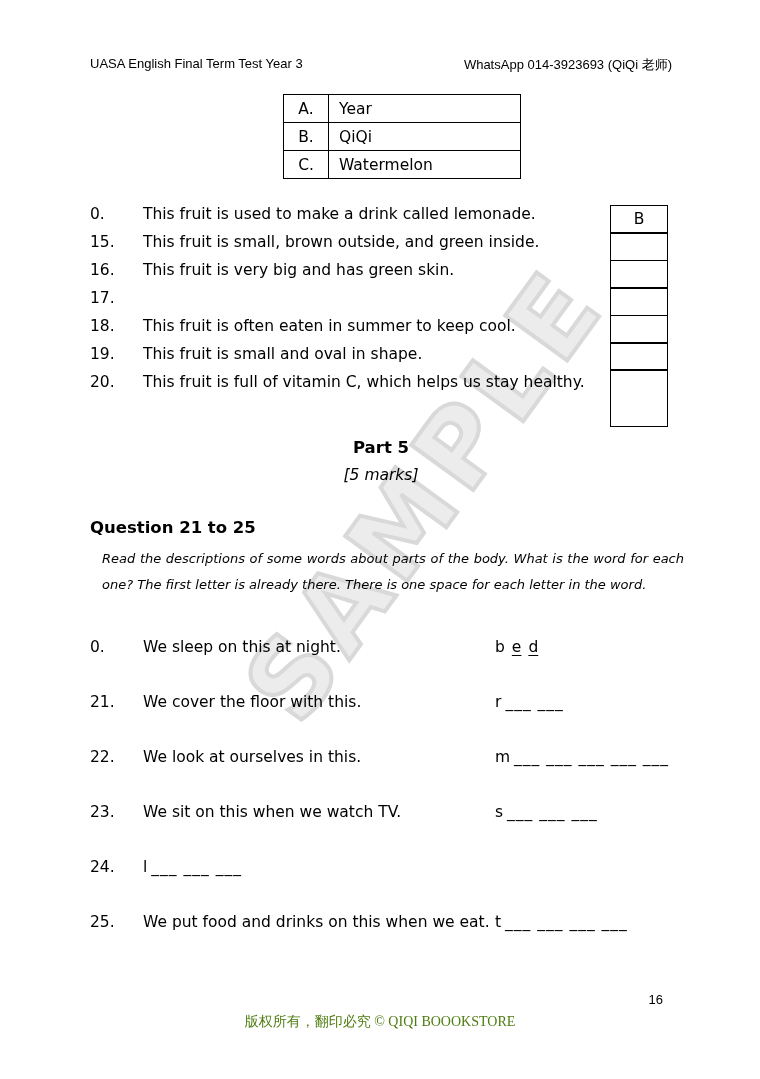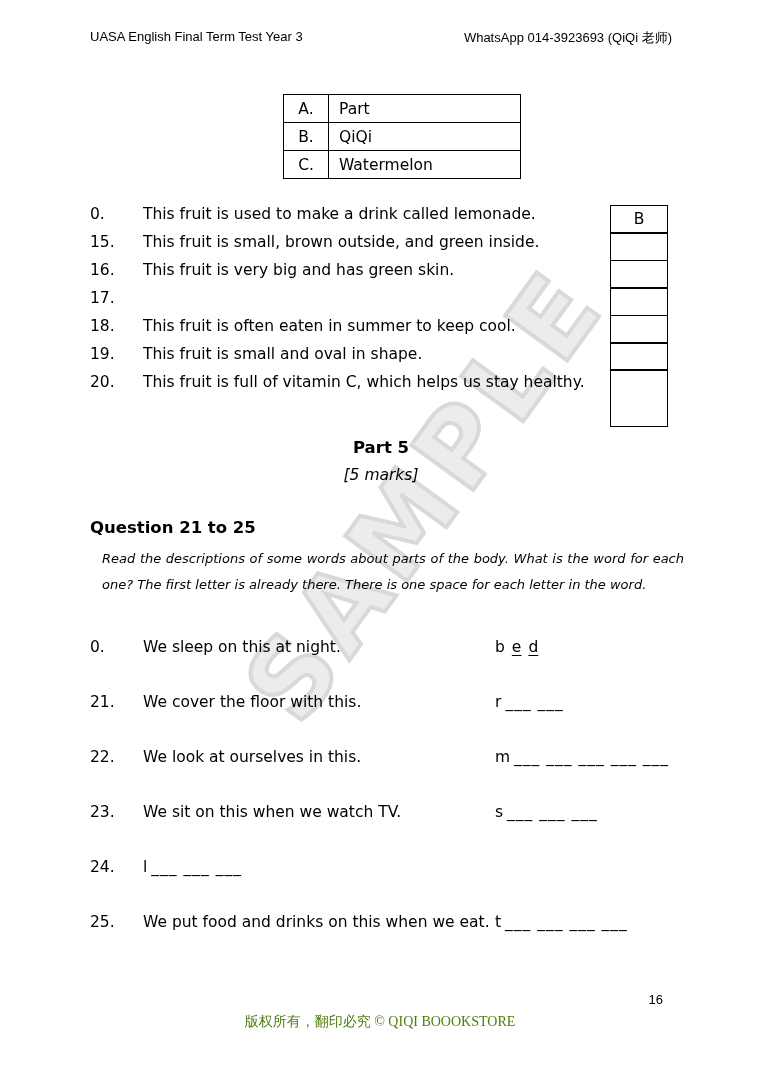--- a/index.html
+++ b/index.html
@@ -15,21 +15,21 @@
     position:absolute; left:425px; top:495px; z-index:0;
     transform:translate(-50%,-50%) rotate(-54deg);
     font-size:105px; font-weight:bold; letter-spacing:8px;
     color:#ececec; -webkit-text-stroke:4px #d9d9d9;
     white-space:nowrap; user-select:none;
     font-family:"DejaVu Sans", sans-serif;
   }
 
   
   .header {
-    position:absolute; top:29px; left:90px; width:582px;
+    position:absolute; top:56px; left:90px; width:582px;
     display:flex; justify-content:space-between;
     font-family:"Liberation Sans", sans-serif; font-size:13px;
   }
 
   
   .options-table {
     position:absolute; top:94px; left:283px;
     border-collapse:collapse; font-size:15.5px;
   }
   .options-table td { border:1.6px solid #000; height:25px; }
@@ -92,21 +92,21 @@
 
     <div class="header">
       <span>UASA English Final Term Test Year 3</span>
       <span>WhatsApp 014-3923693 (QiQi 老师)</span>
     </div>
 
     <table class="options-table">
       <tbody>
         <tr>
           <td class="letter">A.</td>
-          <td class="word">Part</td>
+          <td class="word">Year</td>
         </tr>
         <tr>
           <td class="letter">B.</td>
           <td class="word">QiQi</td>
         </tr>
         <tr>
           <td class="letter">C.</td>
           <td class="word">Watermelon</td>
         </tr>
       </tbody>

